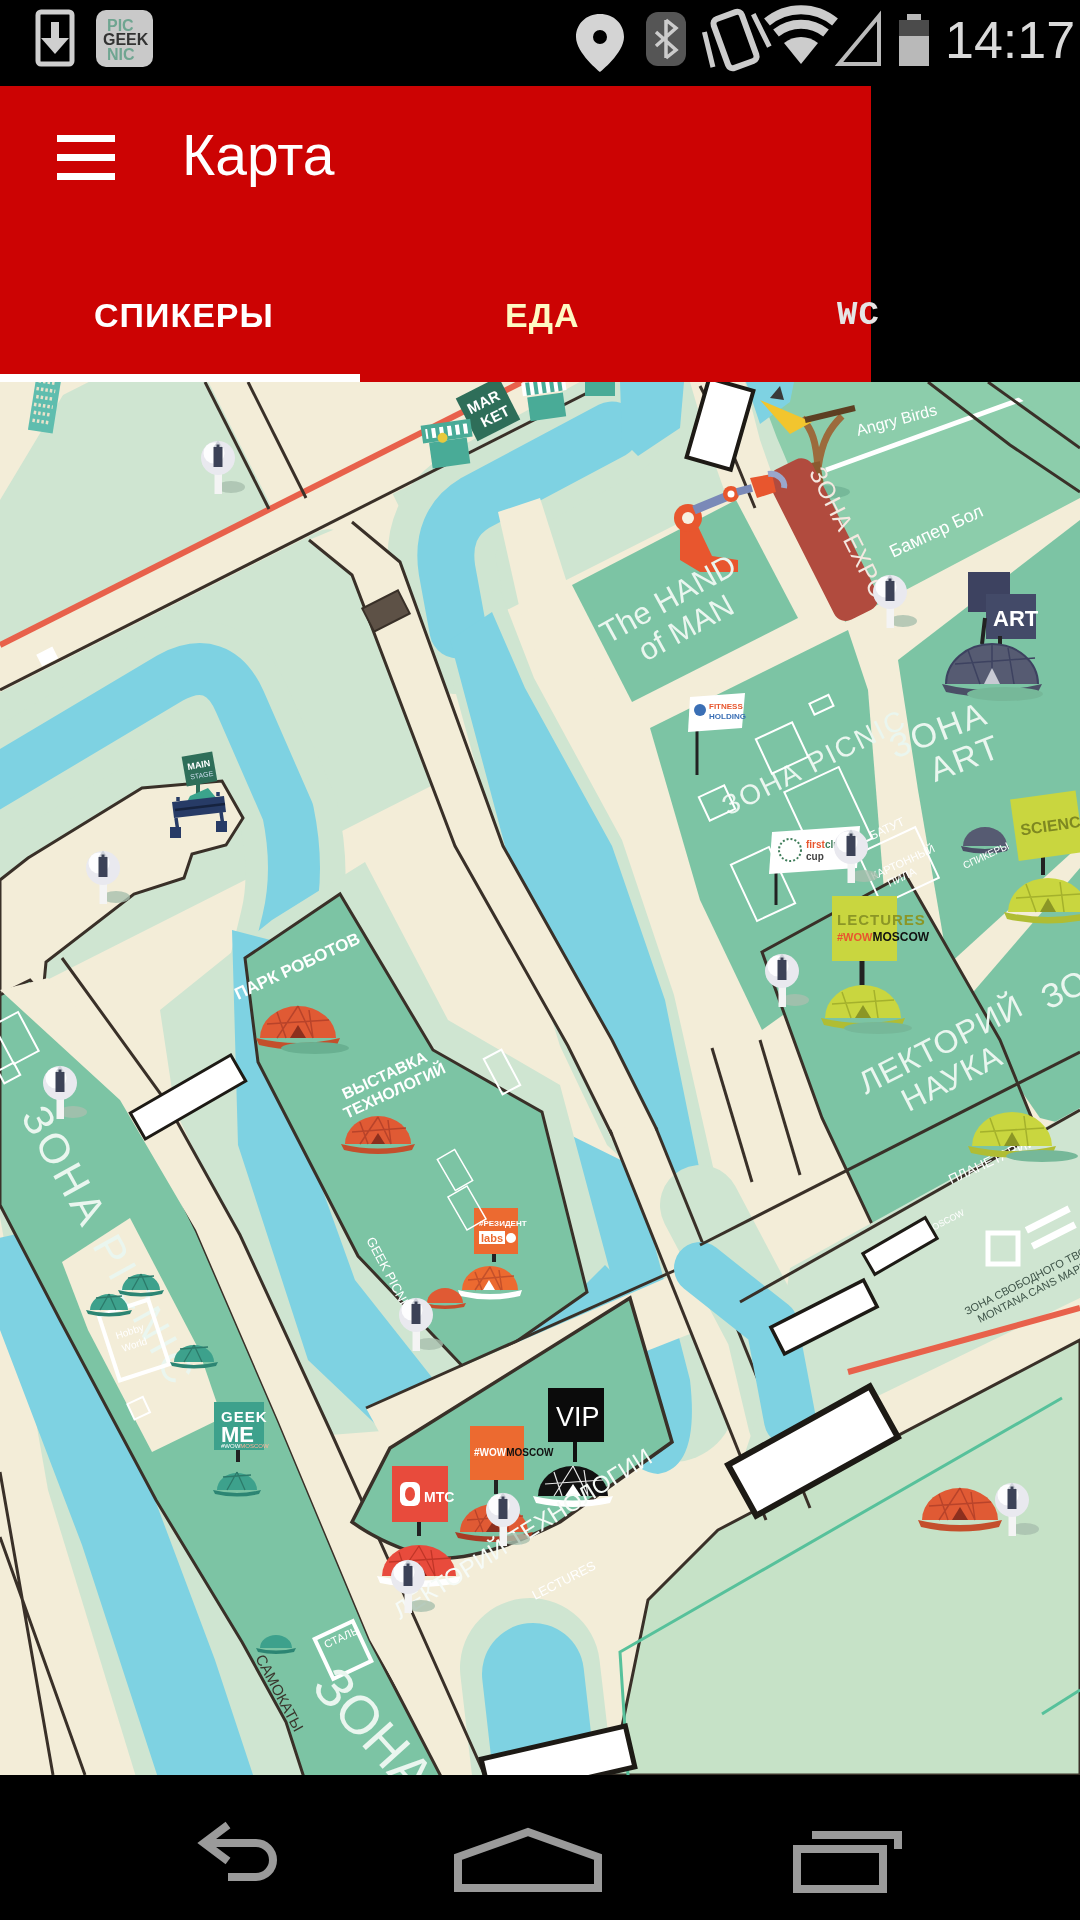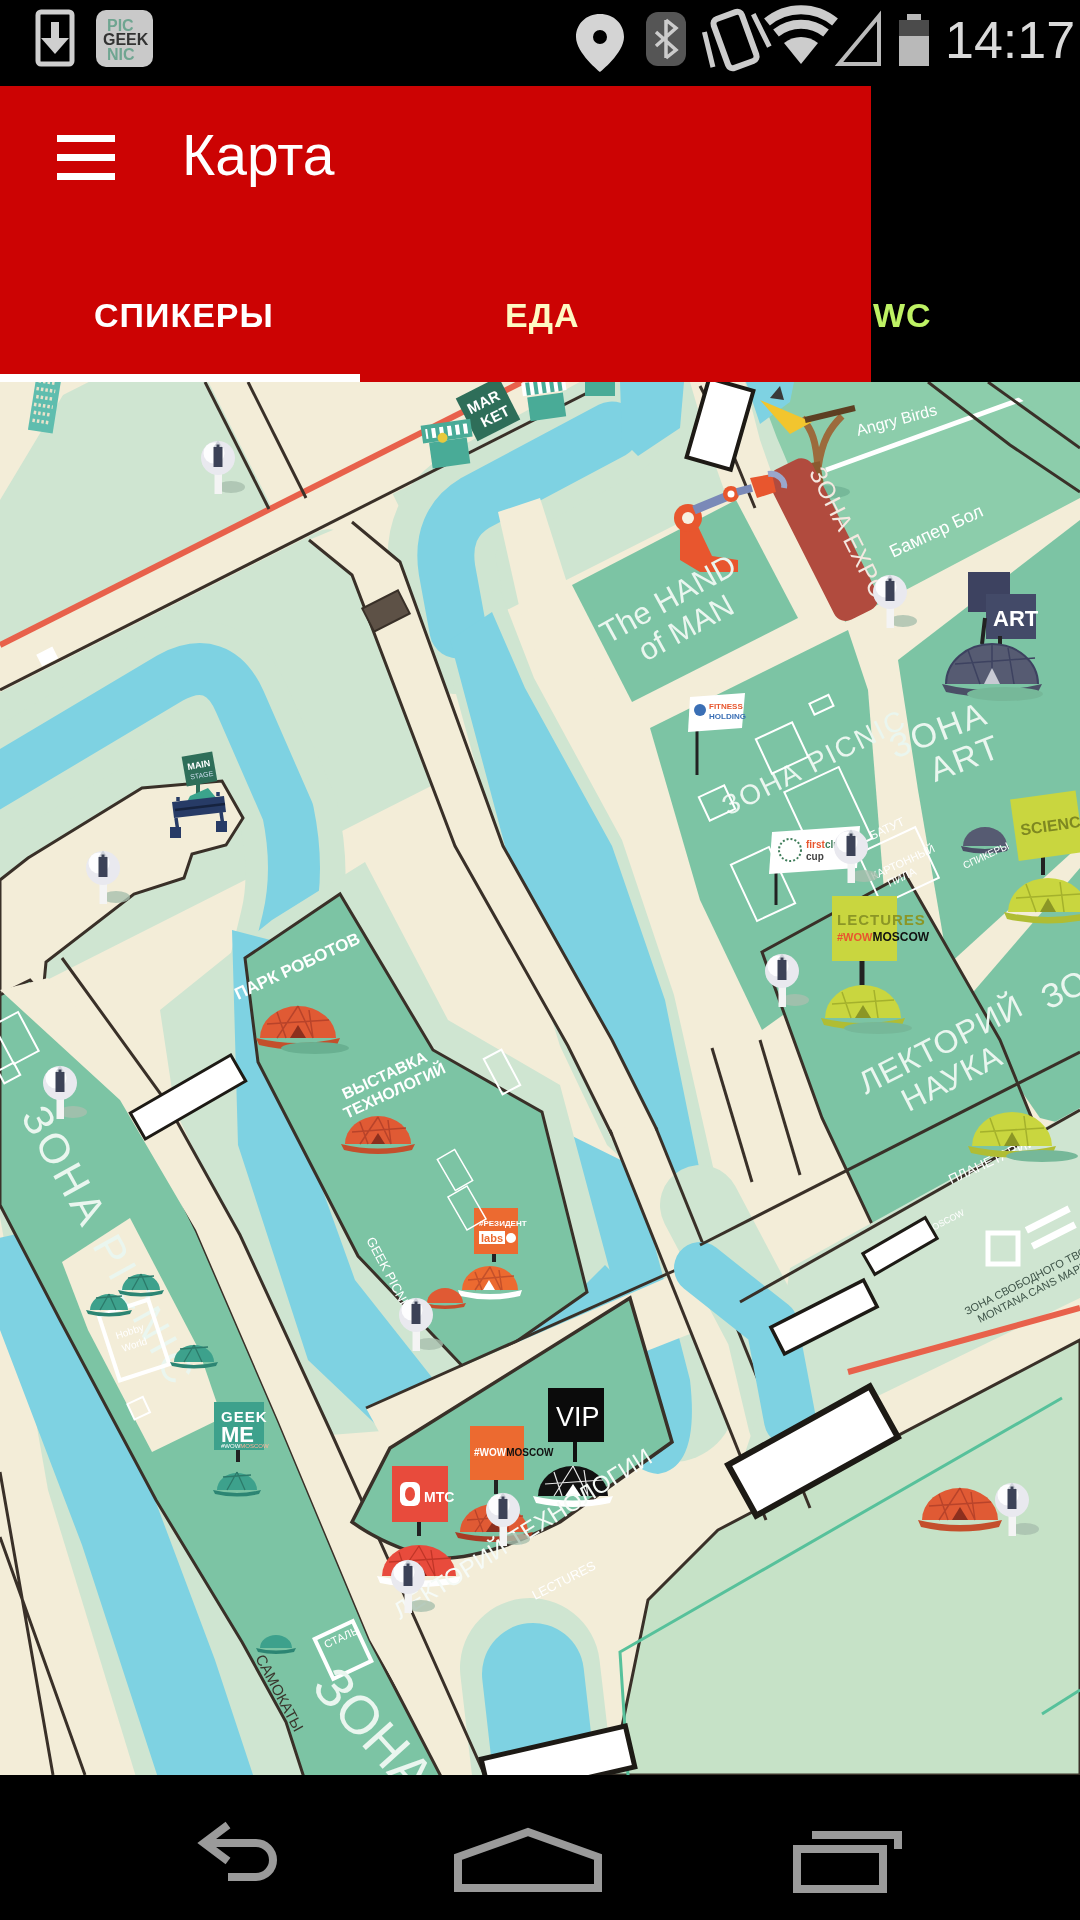--- a/index.html
+++ b/index.html
@@ -68,21 +68,21 @@
     <rect x="0" y="19" width="58" height="7" fill="#fff"></rect>
     <rect x="0" y="38" width="58" height="7" fill="#fff"></rect>
   </svg>
 
   <div style="position:absolute;left:182px;top:36px;font-size:57px;color:#fff;">Карта</div>
 
   <div class="tab" style="left:94px;">СПИКЕРЫ</div>
 
   <div class="tab" style="left:505px;color:#fef9c3;">ЕДА</div>
 
-  <div class="tab" style="left:873px;color:#bef264;">WC</div>
+  <div class="tab" style="left:837px;color:#e5e5e5;font-family:Liberation Mono, monospace;">WC</div>
 
   <div style="position:absolute;left:0;top:288px;width:360px;height:8px;background:#fff;"></div>
 </div>
 
 <div id="map">
 <svg width="1080" height="1393" viewBox="0 382 1080 1393">
 <defs>
 <g id="pin">
  <ellipse cx="13" cy="29" rx="14" ry="6" fill="#a8bfae" opacity="0.8"></ellipse>
  <rect x="-3.5" y="12" width="7.5" height="24" fill="#f4f4f4"></rect>

